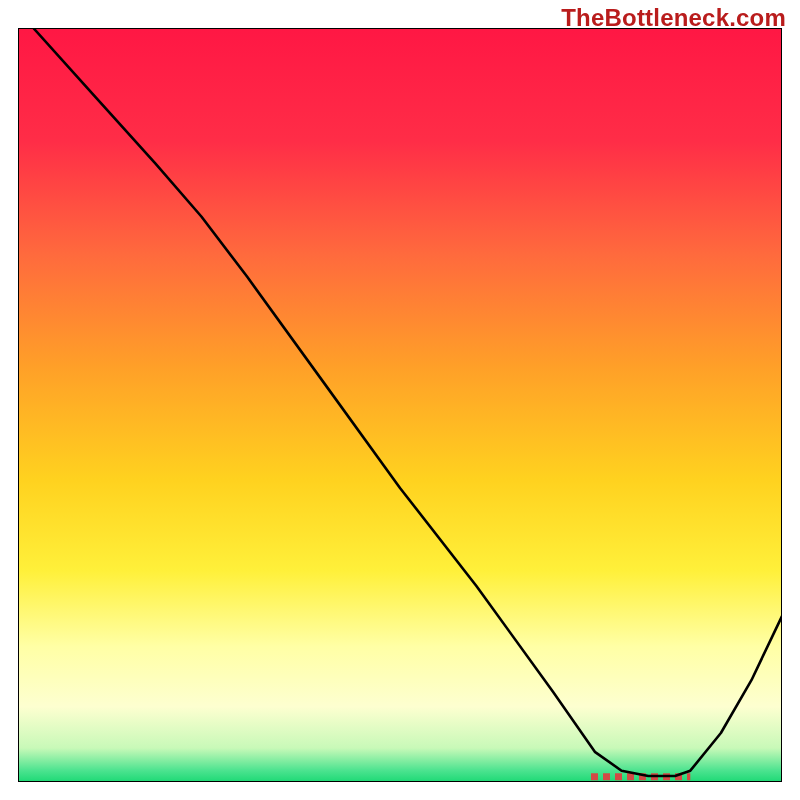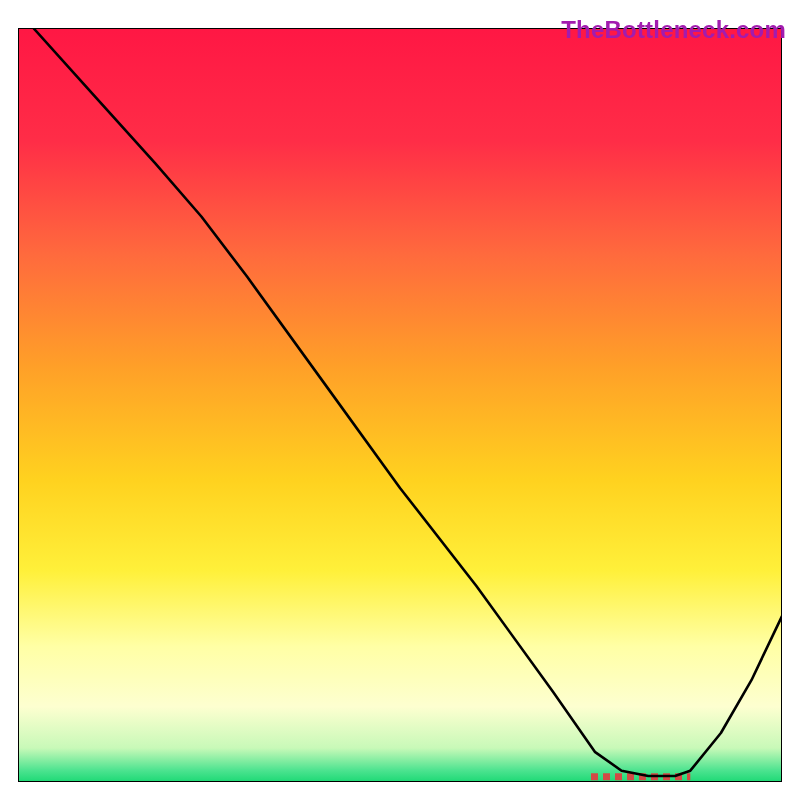--- a/index.html
+++ b/index.html
@@ -11,25 +11,25 @@
     font-family: Arial, Helvetica, sans-serif;
     overflow: hidden;
   }
   .wrap {
     position: relative;
     width: 800px;
     height: 800px;
   }
   .watermark {
     position: absolute;
-    top: 16px;
+    top: 4px;
     right: 14px;
     font-size: 24px;
     font-weight: 600;
-    color: #a21caf;
+    color: #b91c1c;
     letter-spacing: 0.2px;
     z-index: 10;
   }
   .chart-area {
     position: absolute;
     left: 18px;
     top: 28px;
     right: 18px;
     bottom: 18px;
   }

